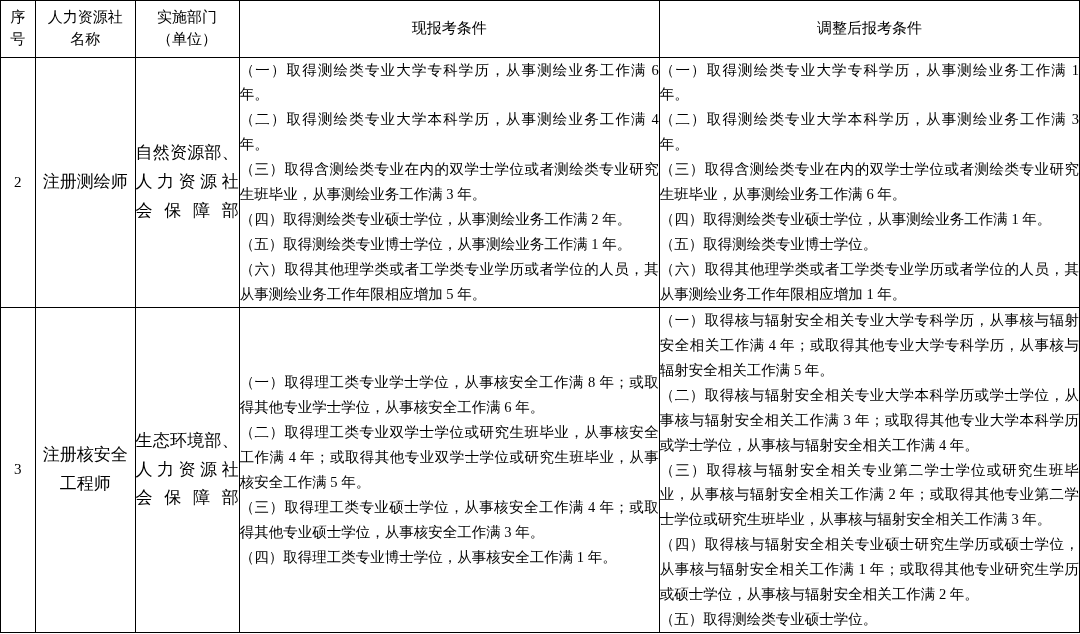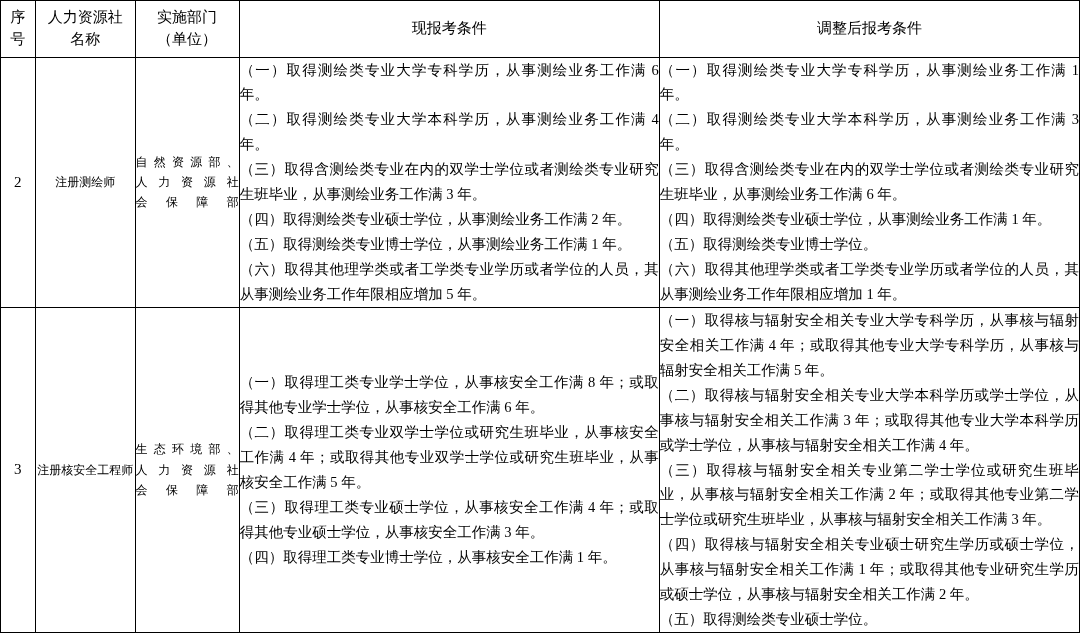--- a/index.html
+++ b/index.html
@@ -37,21 +37,21 @@
   .col-cur   { width: 412px; }
   .col-adj   { width: 412px; }
 
   .cell-seq {
     text-align: center;
     font-size: 15px;
     vertical-align: middle;
   }
   .cell-name, .cell-dept {
     text-align: center;
-    font-size: 12px;
+    font-size: 17px;
     line-height: 1.7;
     vertical-align: middle;
     padding: 4px 6px;
   }
   .cell-dept .just {
     text-align: justify;
     text-align-last: justify;
     display: block;
   }
   .cell-body {

